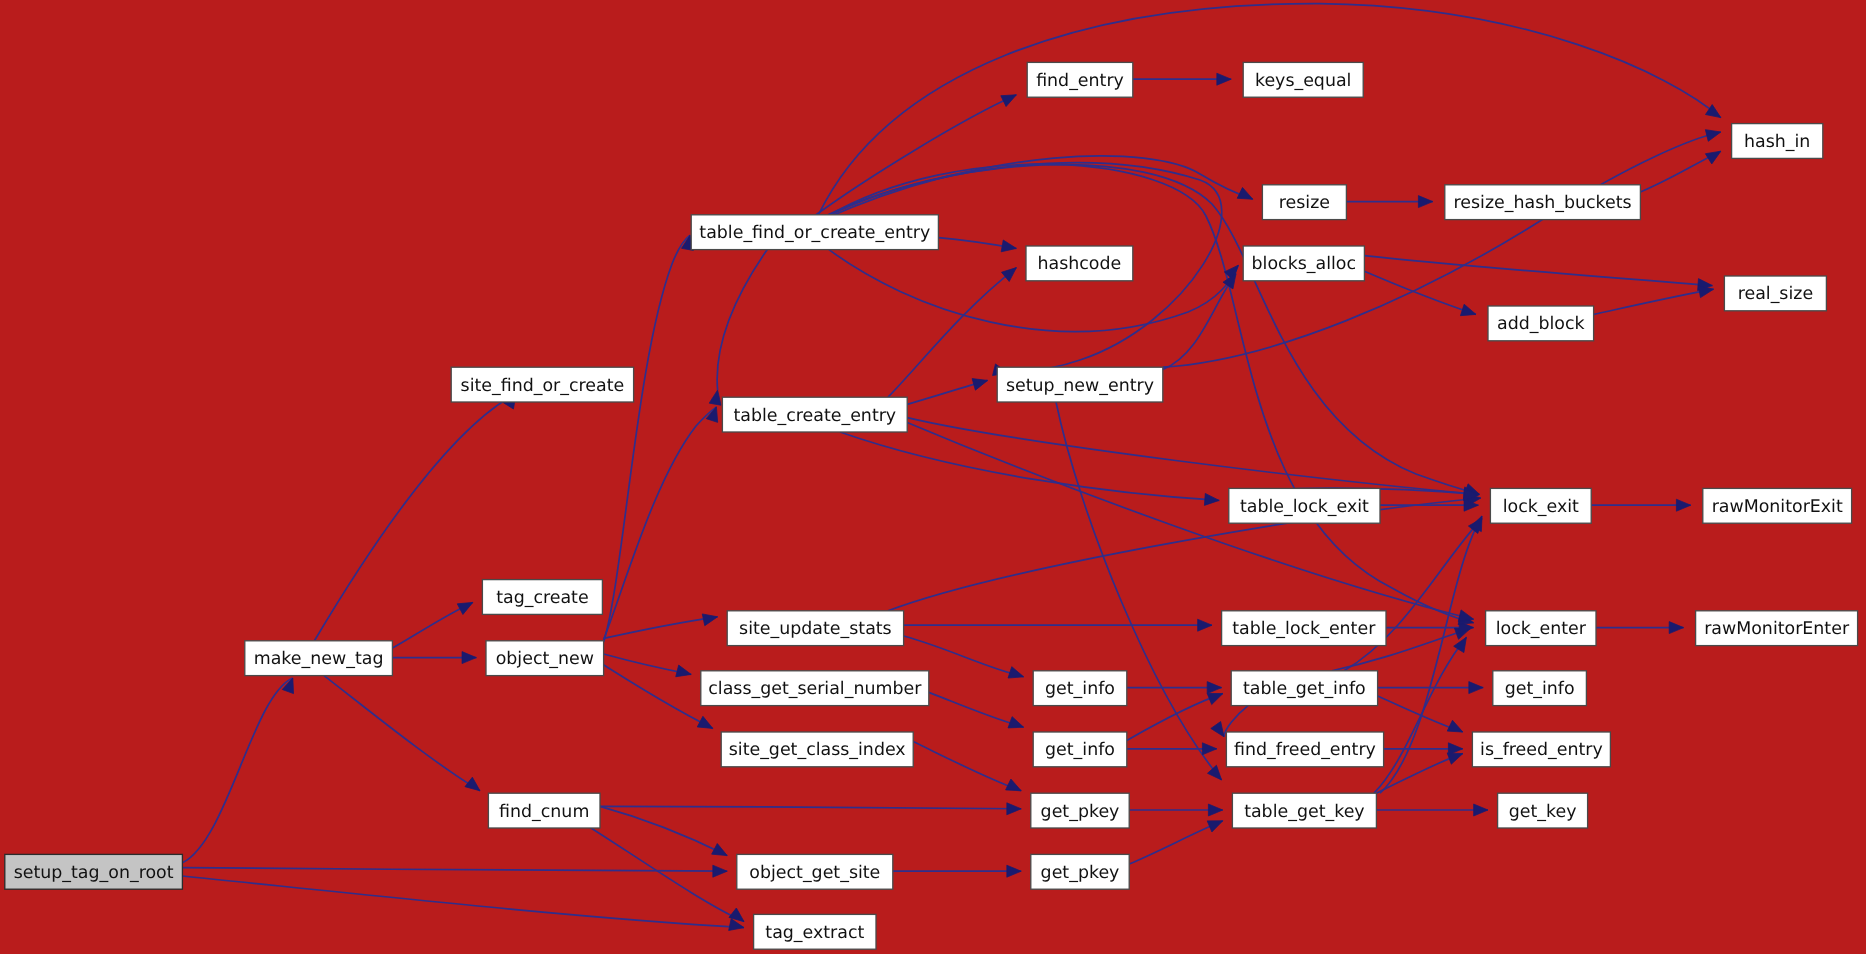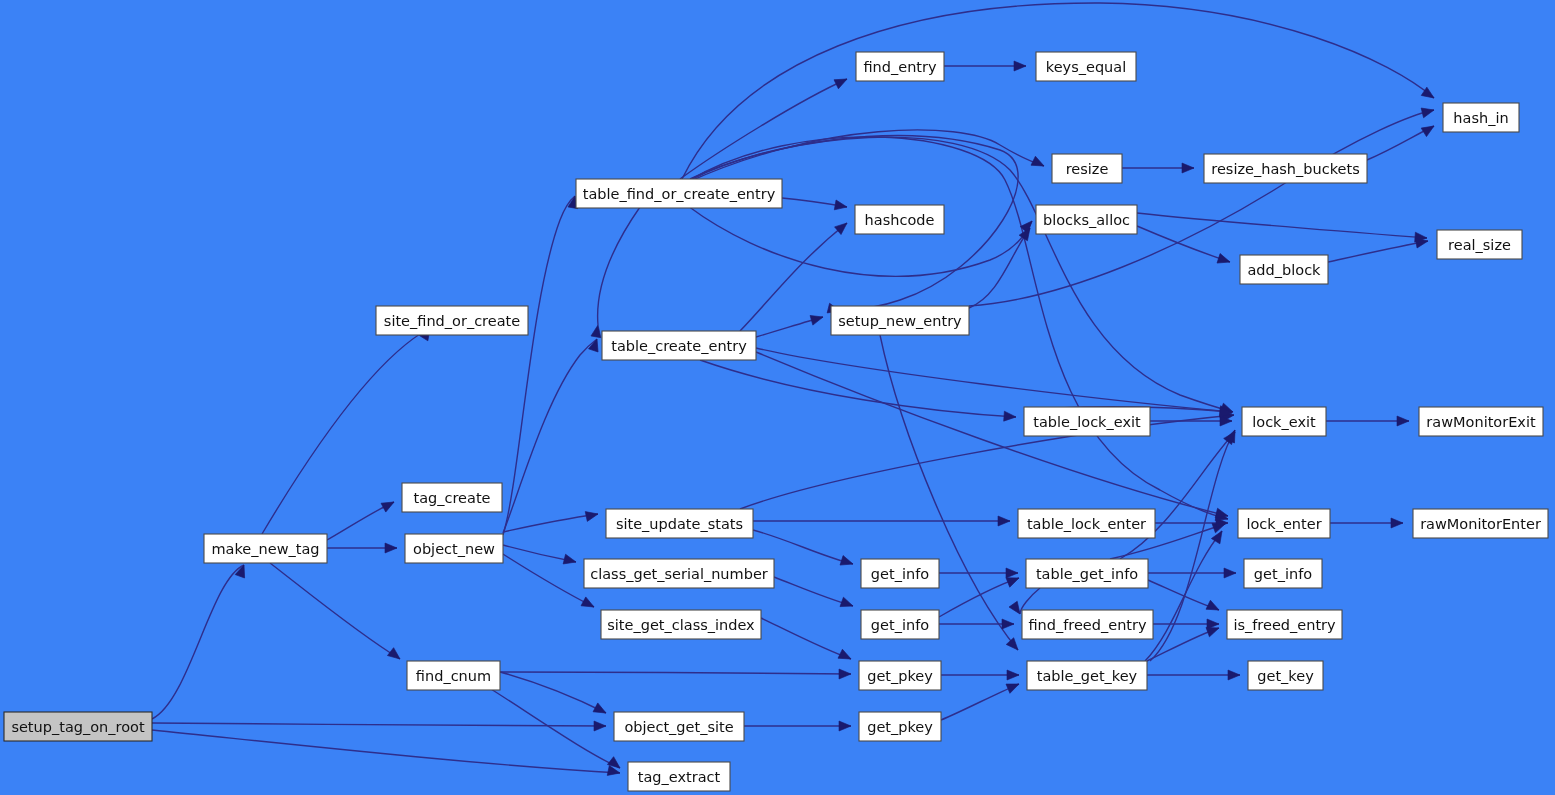--- a/index.html
+++ b/index.html
@@ -4,21 +4,21 @@
 <style>
   html, body {
     margin: 0;
     padding: 0;
     background: #ffffff;
   }
   #canvas-wrap {
     position: relative;
     width: 1555px;
     height: 795px;
-    background: #3b82f6;
+    background: #b91c1c;
     overflow: hidden;
     font-family: "DejaVu Sans", sans-serif;
   }
   svg#graph {
     position: absolute;
     left: 0;
     top: 0;
     width: 1555px;
     height: 795px;
   }

